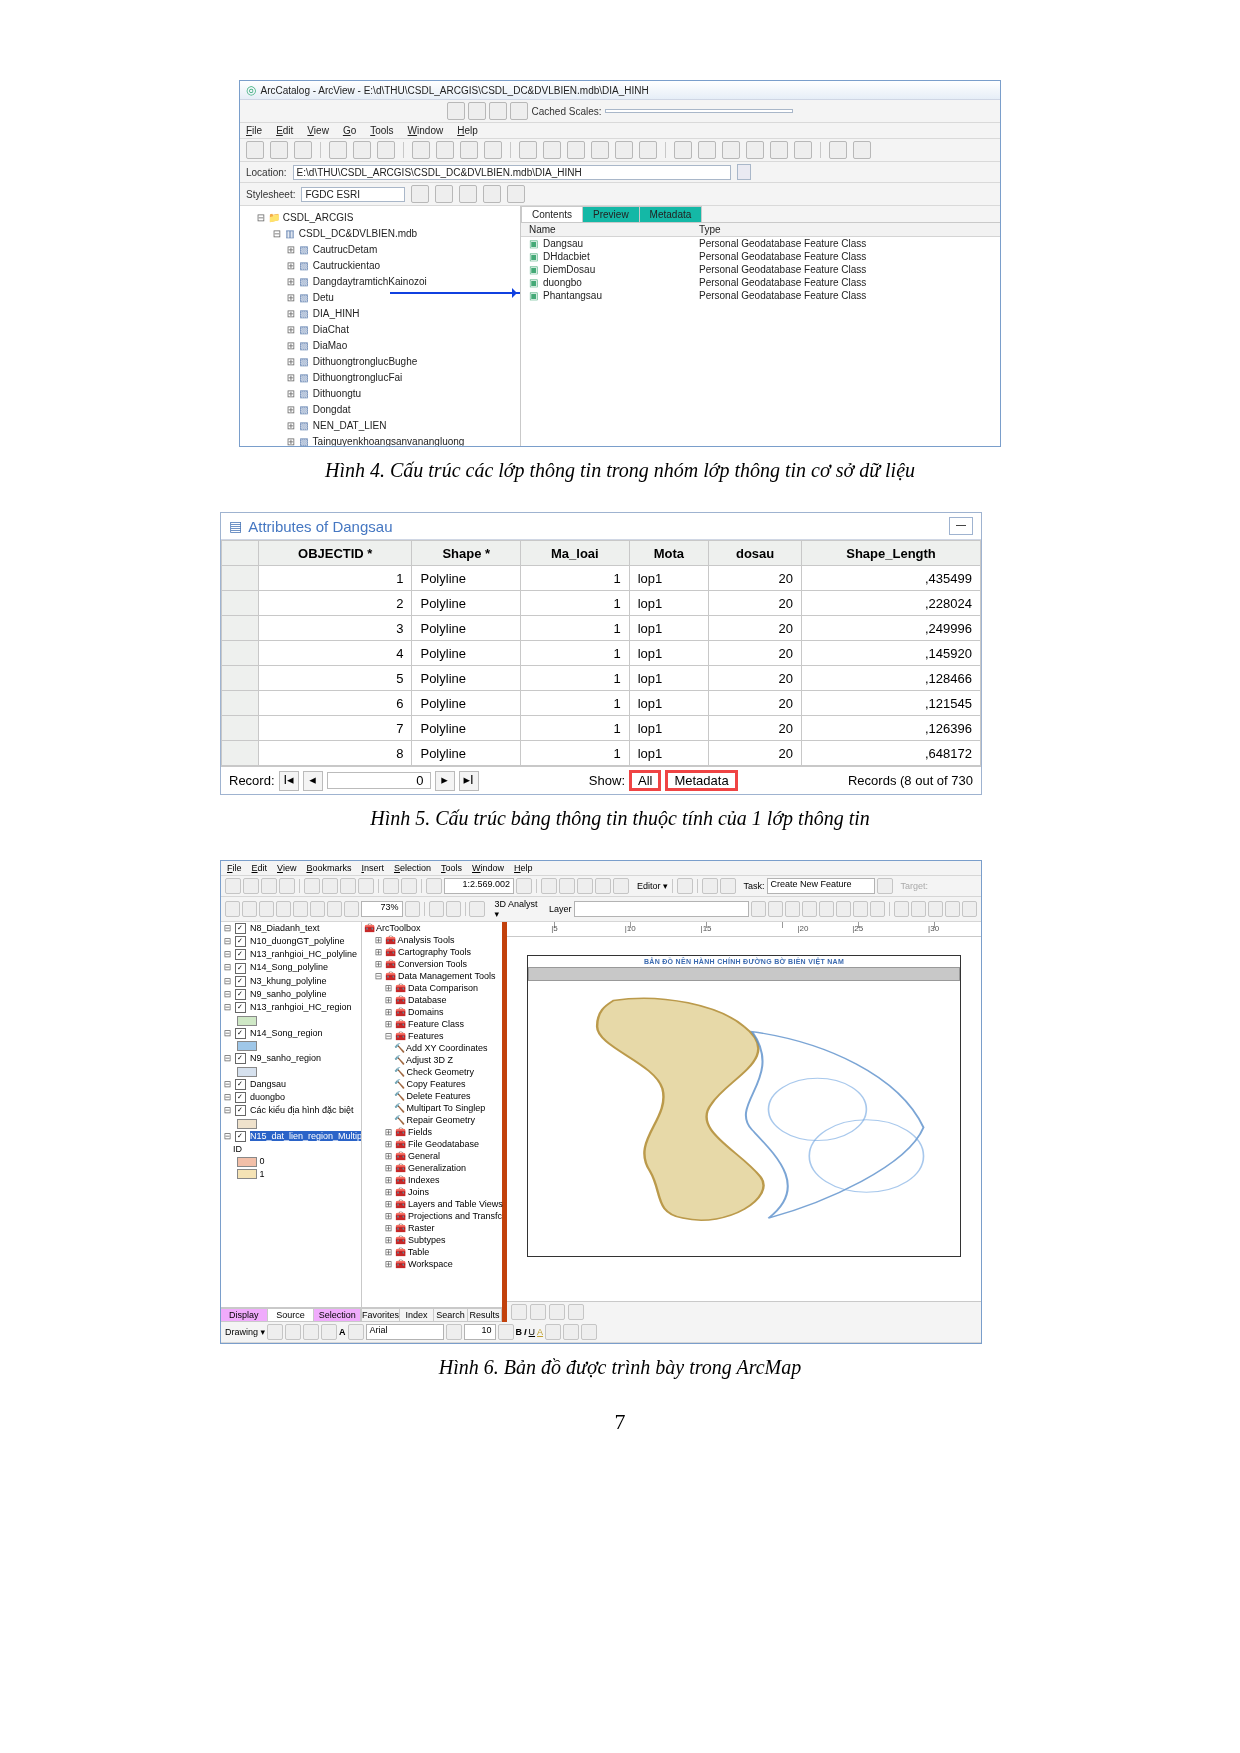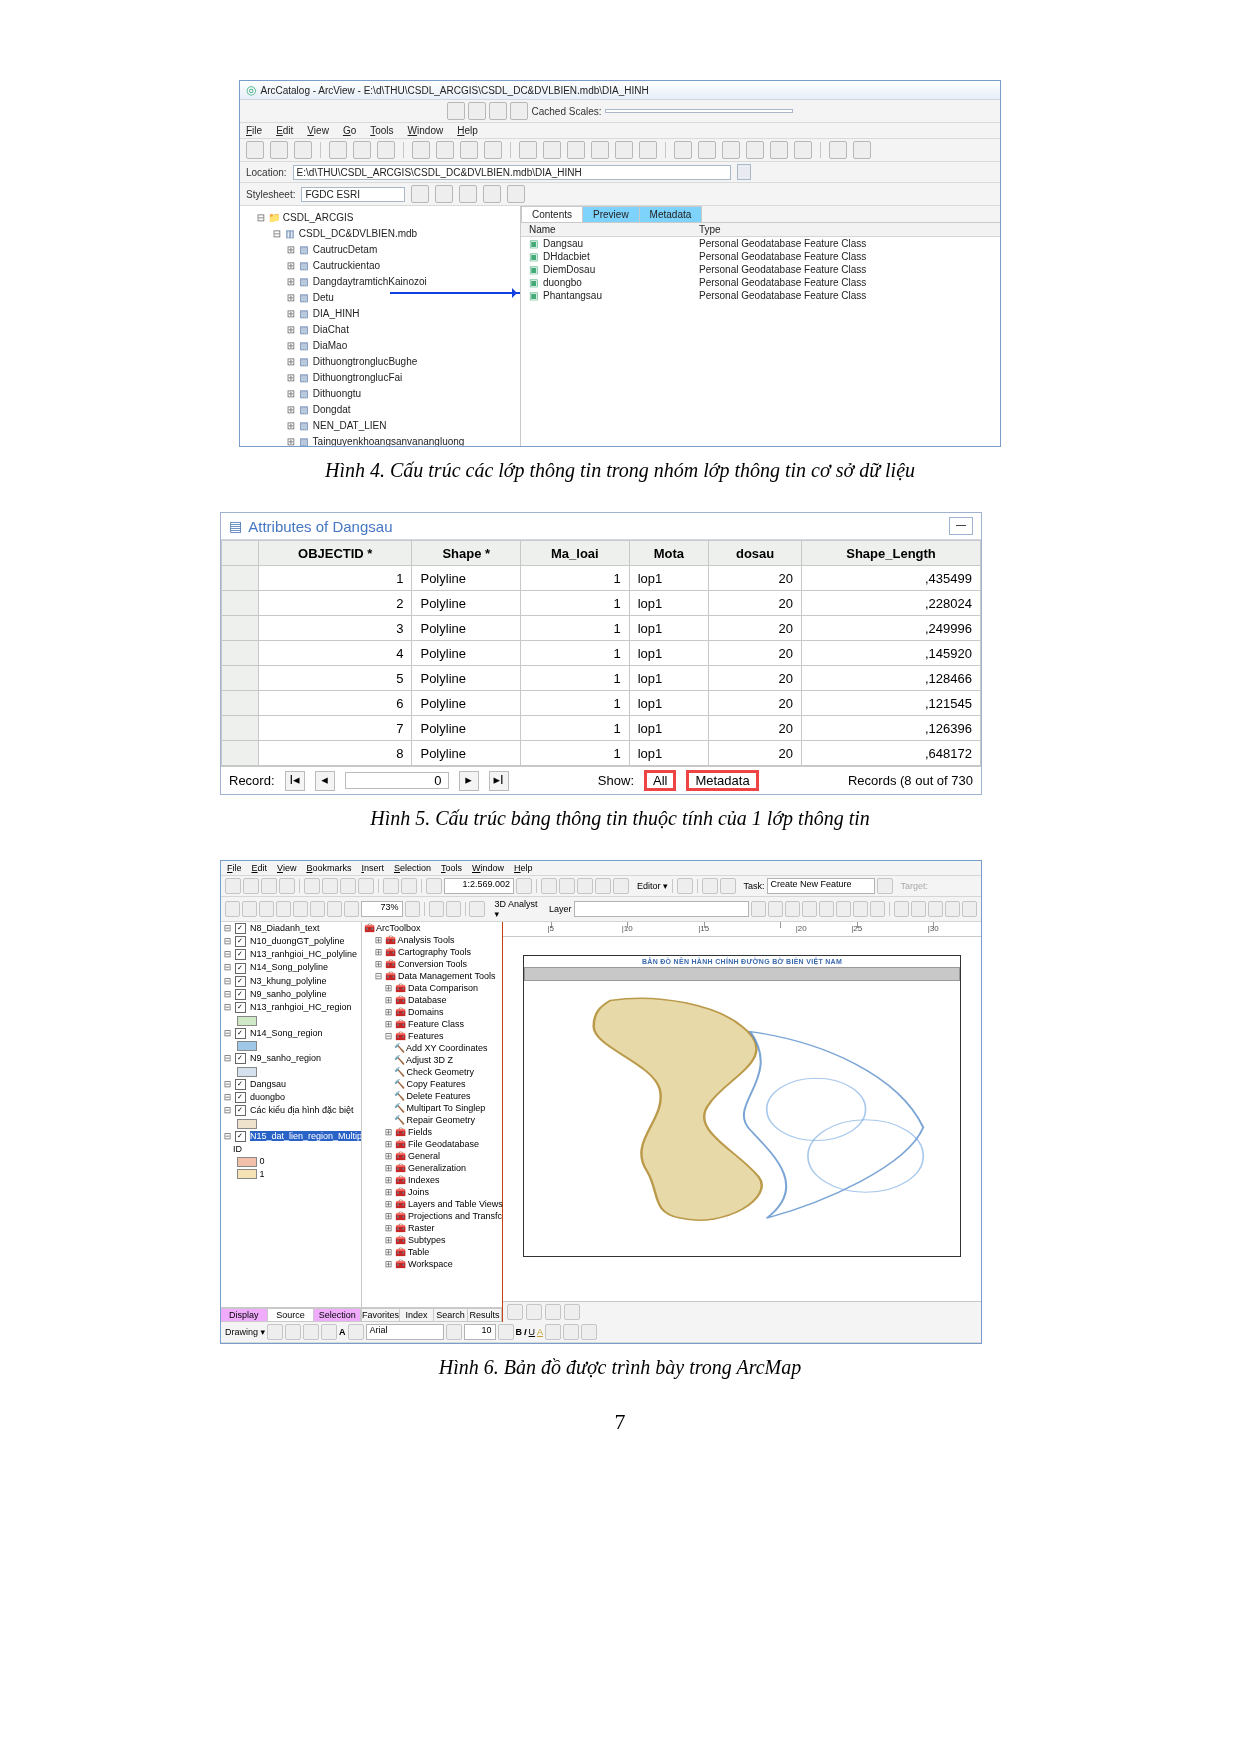--- a/index.html
+++ b/index.html
@@ -73,21 +73,21 @@
     position:absolute; left:150px; top:86px; width:130px; height:2px; background:#1040e0;
   }
   #fig4 .arrow::after{
     content:""; position:absolute; right:-2px; top:-4px;
     border:5px solid transparent; border-left-color:#1040e0;
   }
   #fig4 .rightpane { flex:1; display:flex; flex-direction:column; }
   #fig4 .tabs { display:flex; background:#f4f4f4; border-bottom:1px solid #c9c9c9; }
   #fig4 .tab {
     padding:2px 10px; border:1px solid #c9c9c9; border-bottom:none;
-    background:#7dd3fc; margin-right:-1px; font-size:10px;
+    background:#14b8a6; margin-right:-1px; font-size:10px;
   }
   #fig4 .tab.active { background:#fff; }
   #fig4 .list { flex:1; }
   #fig4 .list-head, #fig4 .list-row {
     display:grid; grid-template-columns: 170px 1fr;
     padding:1px 8px;
   }
   #fig4 .list-head { background:#f2f2f2; border-bottom:1px solid #d4d4d4; font-weight:normal; }
   #fig4 .li-ic { display:inline-block; width:14px; color:#4a7; }
 
@@ -97,21 +97,21 @@
   #fig5 .titlebar .tic { color:#4774b5; margin-right:6px; font-size:14px; }
   #fig5 .titlebar .title { color:#4577c2; font-size:15px; }
   #fig5 .titlebar .winbtn { margin-left:auto; width:22px; height:16px; border:1px solid #9fb3d0; text-align:center; font-size:10px; line-height:14px; }
   #fig5 table { border-collapse:collapse; width:100%; }
   #fig5 th, #fig5 td { border:1px solid #c8c8c8; padding:2px 8px; font-size:13px; text-align:right; height:20px; }
   #fig5 th { background:#eef0ee; font-weight:bold; text-align:center; }
   #fig5 td.rowhead { background:#eef0ee; width:20px; }
   #fig5 td.shape { text-align:left; }
   #fig5 td.mota { text-align:left; }
   #fig5 .status {
-    display:flex; align-items:center; gap:10px; padding:3px 8px; font-size:13px;
+    display:flex; align-items:center; gap:4px; padding:3px 8px; font-size:13px;
     border-top:1px solid #c8c8c8; background:#fff;
   }
   #fig5 .navbtn { display:inline-block; width:18px; height:18px; border:1px solid #bbb; background:#f4f4f4; text-align:center; line-height:16px; }
   #fig5 .numbox { display:inline-block; min-width:90px; border:1px solid #bbb; text-align:right; padding:0 6px; }
   #fig5 .showbox { border:3px solid #ef4444; padding:0 6px; }
 
   
   #fig6 { width:760px; border:1px solid #7a9ecb; background:#f4f4f4; font-family:Tahoma,Arial,sans-serif; font-size:9px; }
   #fig6 .menurow { padding:2px 6px; border-bottom:1px solid #d6d6d6; background:#f4f4f4; display:flex; gap:10px; }
   #fig6 .toolbar { padding:2px 4px; border-bottom:1px solid #d6d6d6; display:flex; align-items:center; gap:2px; flex-wrap:nowrap; }
@@ -121,21 +121,21 @@
   #fig6 .body { display:flex; height:400px; }
   #fig6 .toc { width:140px; border-right:1px solid #c9c9c9; background:#fff; overflow:hidden; position:relative;}
   #fig6 .toc .ln { padding:1px 2px; white-space:nowrap; font-size:9px; }
   #fig6 .toc .cb { display:inline-block; width:9px; height:9px; border:1px solid #666; vertical-align:middle; margin-right:2px; font-size:7px; line-height:8px; text-align:center;}
   #fig6 .toc .pm { display:inline-block; width:9px; color:#666; text-align:center; }
   #fig6 .toc .hl { background:#2a63c8; color:#fff; }
   #fig6 .toc .sw { display:inline-block; width:18px; height:8px; border:1px solid #888; vertical-align:middle; margin-left:14px;}
   #fig6 .toc .tabs { position:absolute; bottom:0; left:0; right:0; display:flex; border-top:1px solid #c9c9c9;}
   #fig6 .toc .ttab { flex:1; border:1px solid #c9c9c9; border-left:none; text-align:center; padding:1px 0; font-size:9px; background:#f0abfc;}
   #fig6 .toc .ttab.active{ background:#fff; }
-  #fig6 .toolbox { width:140px; border-right:1px solid #c2410c; background:#fff; position:relative;}
+  #fig6 .toolbox { width:140px; border-right:5px solid #c2410c; background:#fff; position:relative;}
   #fig6 .toolbox .ln { padding:1px 2px; white-space:nowrap; font-size:9px; }
   #fig6 .toolbox .pm { display:inline-block; width:9px; color:#666; text-align:center; }
   #fig6 .toolbox .ic { display:inline-block; width:10px; text-align:center; }
   #fig6 .toolbox .box { color:#c94f1e; }
   #fig6 .toolbox .hammer { color:#c94f1e; }
   #fig6 .toolbox .tabs { position:absolute; bottom:0; left:0; right:0; display:flex; border-top:1px solid #c9c9c9;}
   #fig6 .toolbox .ttab { flex:1; border:1px solid #c9c9c9; border-left:none; text-align:center; padding:1px 0; font-size:9px; background:#f4f4f4;}
   #fig6 .mapwrap { flex:1; display:flex; flex-direction:column; }
   #fig6 .ruler { height:14px; border-bottom:1px solid #c9c9c9; background:#fff; position:relative; }
   #fig6 .ruler .tick{ position:absolute; top:0; width:1px; height:6px; background:#999;}

